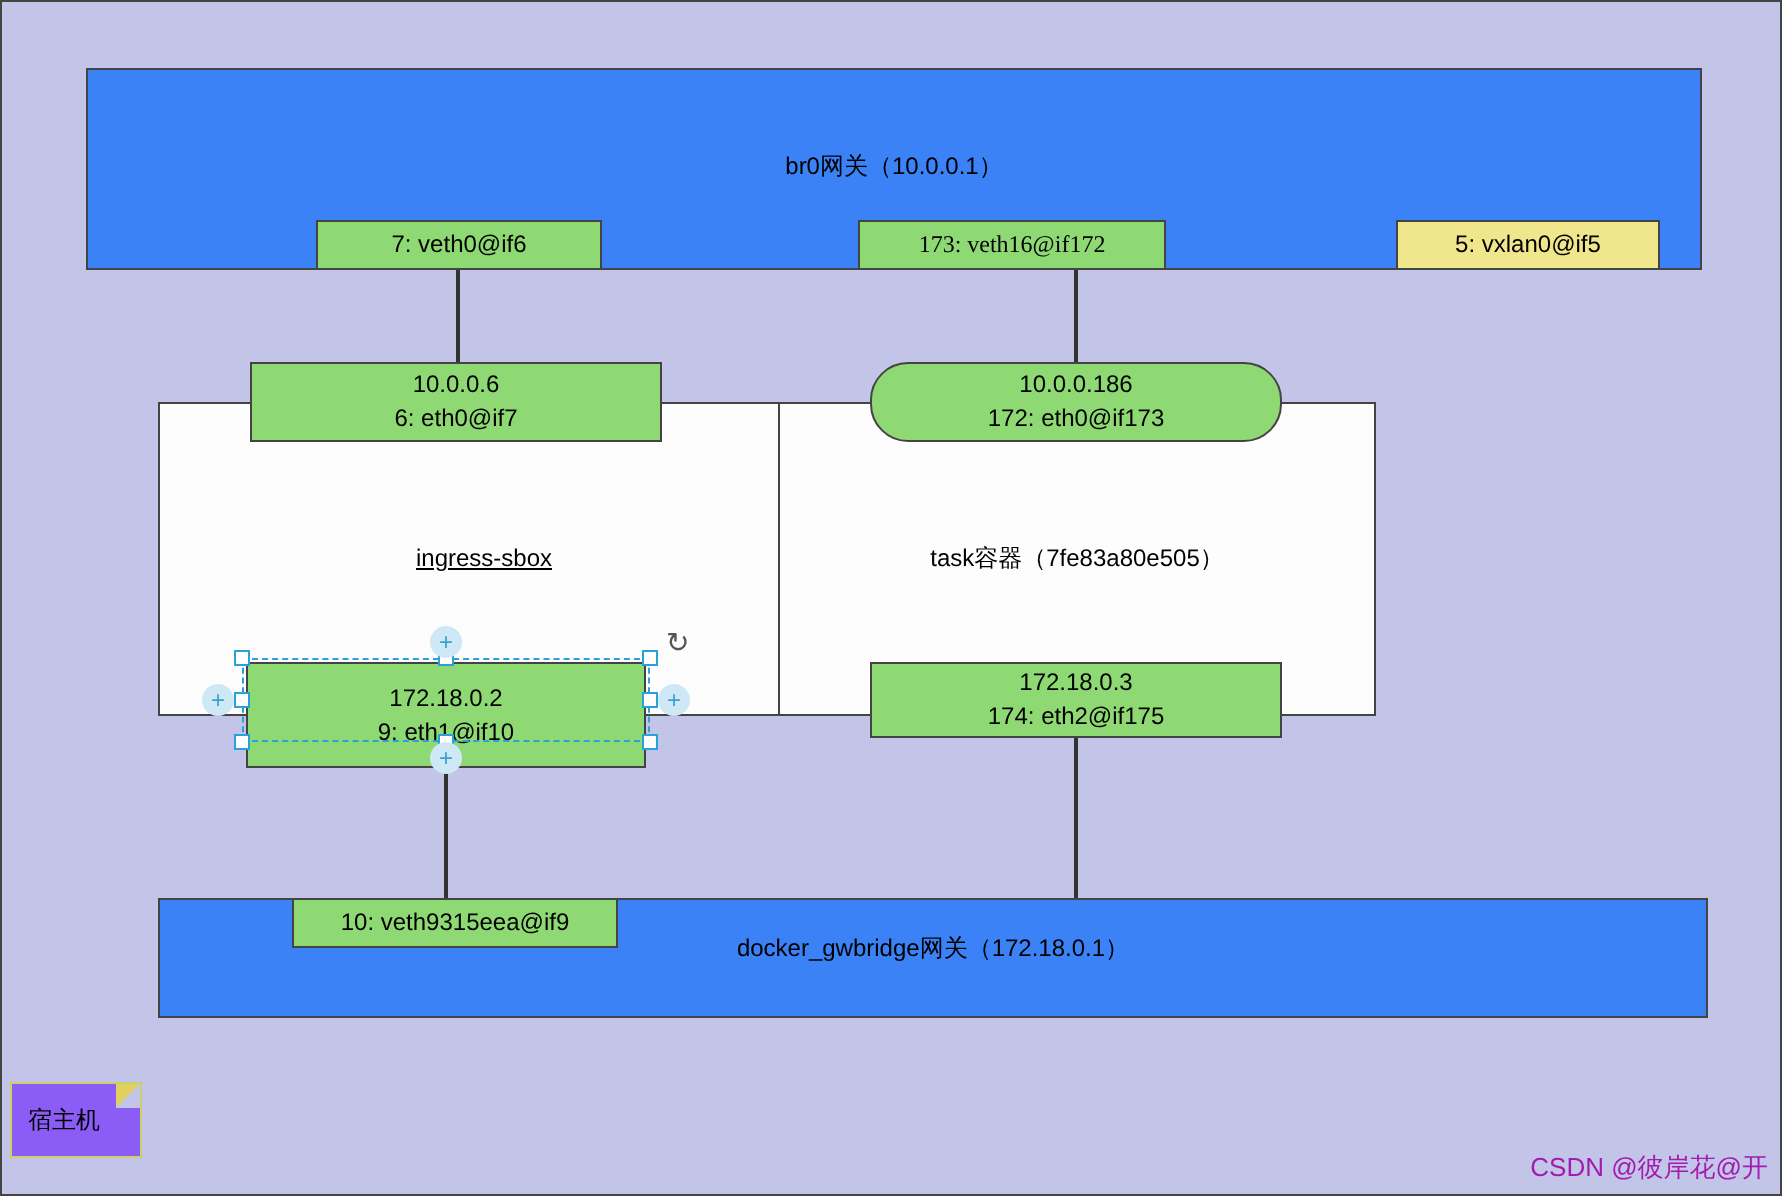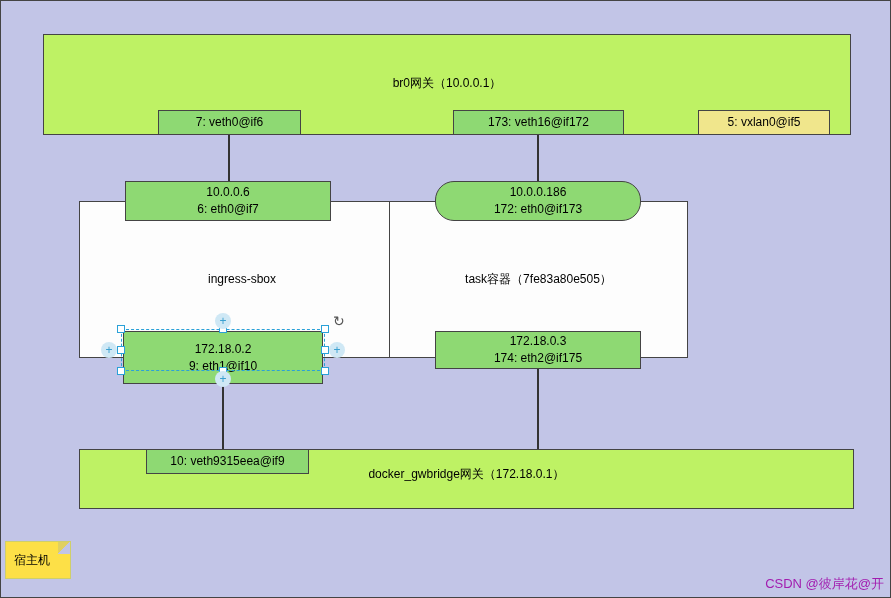--- a/index.html
+++ b/index.html
@@ -24,27 +24,27 @@
     position: absolute;
     border: 1px solid #444;
     background: #fff;
     display: flex;
     flex-direction: column;
     align-items: center;
     justify-content: center;
     text-align: center;
     line-height: 1.4;
   }
-  .pink { background: #bef264; }
+  .pink { background: #3b82f6; }
   .green { background: #8ed973; }
   .yellow { background: #f0e68c; }
   .white { background: #fdfdfd; }
   .note {
     position: absolute;
-    background: #fde047;
+    background: #8b5cf6;
     border: 1px solid #cfcf6a;
     font-size: 12px;
     padding: 10px 8px 6px 8px;
   }
   .note::before {
     content: "";
     position: absolute;
     top: 0; right: 0;
     width: 12px; height: 12px;
     background: linear-gradient(135deg, #e0d060 50%, #c2c5e7 50%);
@@ -104,28 +104,28 @@
   <div class="line" style="left:221px; top:368px; width:2px; height:80px;"></div>
   <div class="line" style="left:536px; top:368px; width:2px; height:80px;"></div>
 
   <div class="box pink" style="left:42px; top:33px; width:808px; height:101px; justify-content:flex-start; padding-top:40px;">
     <div>br0网关（10.0.0.1）</div>
   </div>
 
   <div class="box green" style="left:157px; top:109px; width:143px; height:25px;">
     <span>7: veth0@if6</span>
   </div>
-  <div class="box green" style="left:452px; top:109px; width:171px; height:25px;">
+  <div class="box green" style="left:428px; top:109px; width:154px; height:25px;font-family:Liberation Serif, serif;">
     <span>173: veth16@if172</span>
   </div>
   <div class="box yellow" style="left:697px; top:109px; width:132px; height:25px;">
     <span>5: vxlan0@if5</span>
   </div>
 
-  <div class="box white" style="left:78px; top:200px; width:326px; height:157px;">
+  <div class="box white" style="left:78px; top:200px; width:326px; height:157px;text-decoration:underline;">
     <span>ingress-sbox</span>
   </div>
   <div class="box green" style="left:124px; top:180px; width:206px; height:40px;">
     <span>10.0.0.6</span>
     <span>6: eth0@if7</span>
   </div>
 
   <div class="box green" style="left:122px; top:330px; width:200px; height:53px;">
     <span>172.18.0.2</span>
     <span>9: eth1@if10</span>

